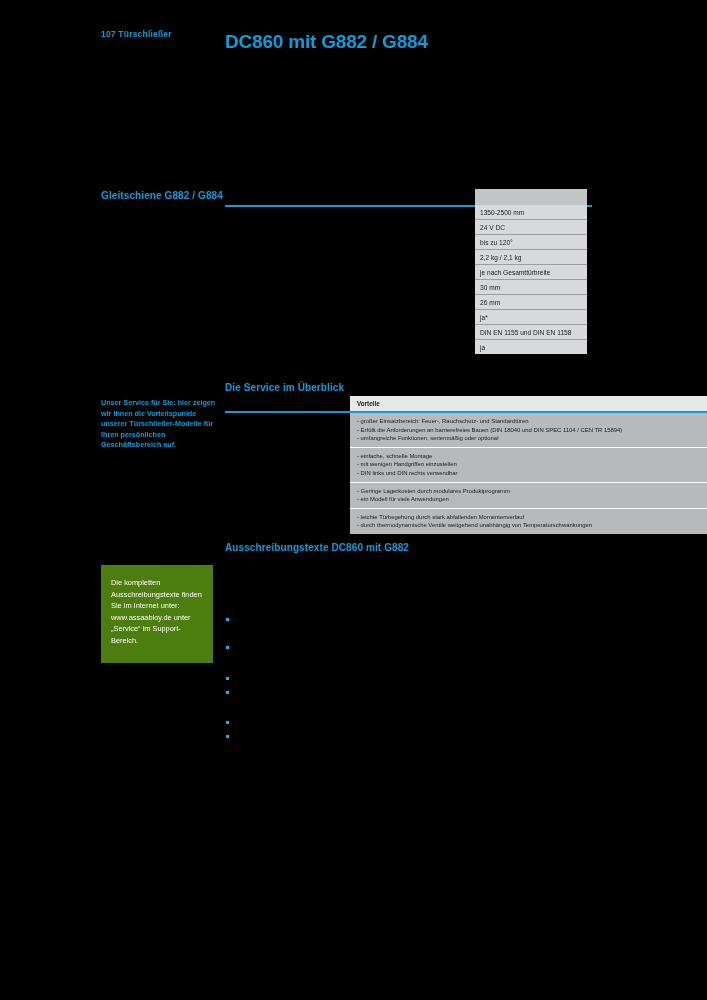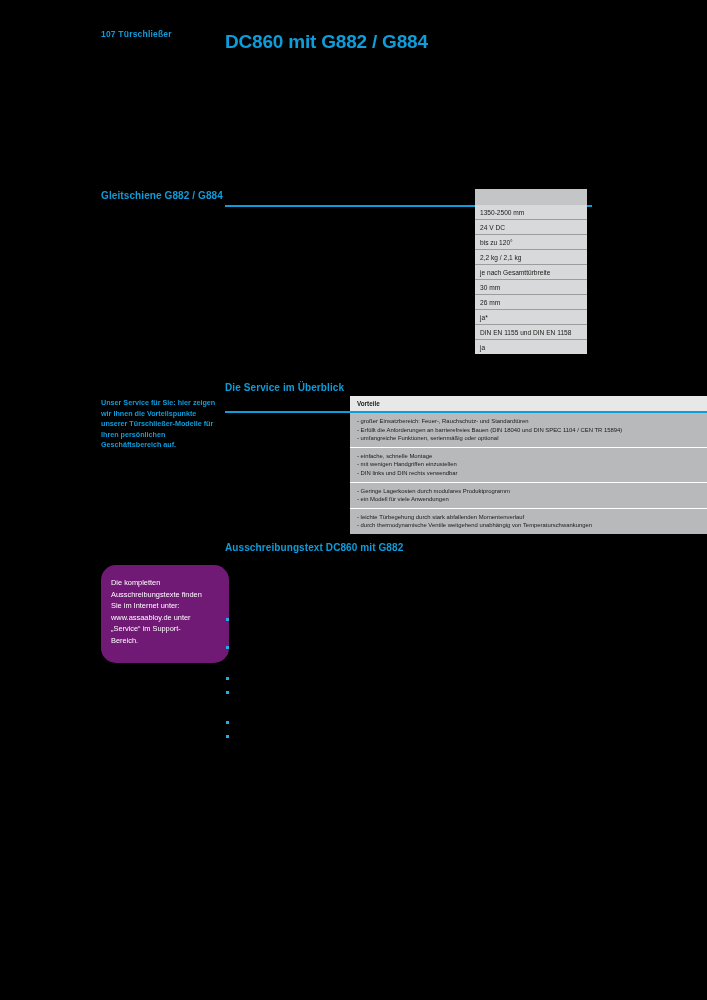--- a/index.html
+++ b/index.html
@@ -157,24 +157,23 @@
     font-weight: bold;
     color: #0d9ddb;
     line-height: 10.6px;
   }
 
   
   .info-box {
     position: absolute;
     left: 64px;
     top: 565px;
-    width: 128px;
+    width: 112px;
     height: 98px;
-    background: #701a75;
-    border-radius: 15px;
+    background: #4d7c0f;
   }
   .info-box-text {
     position: absolute;
     left: 10px;
     top: 12px;
     width: 95px;
     font-size: 7.4px;
     color: #ffffff;
     line-height: 11.6px;
   }
@@ -283,21 +282,21 @@
       </tr>
       <tr>
         <td>
           <span class="vline">- leichte Türbegehung durch stark abfallenden Momentenverlauf</span>
           <span class="vline">- durch thermodynamische Ventile weitgehend unabhängig von Temperaturschwankungen</span>
         </td>
       </tr>
     </tbody>
   </table>
 
-  <div class="sec-label sec-label-ausschreibung">Ausschreibungstext DC860 mit G882</div>
+  <div class="sec-label sec-label-ausschreibung">Ausschreibungstexte DC860 mit G882</div>
 
   <div class="info-box">
     <div class="info-box-text">Die kompletten Ausschreibungstexte finden Sie im Internet unter: www.assaabloy.de unter „Service“ im Support-Bereich.</div>
   </div>
 
   <div class="bullet" style="left:189px; top:618px;"></div>
   <div class="bullet-text" style="top:615px;"></div>
 
   <div class="bullet" style="left:189px; top:646px;"></div>
   <div class="bullet-text" style="top:643px;"></div>

